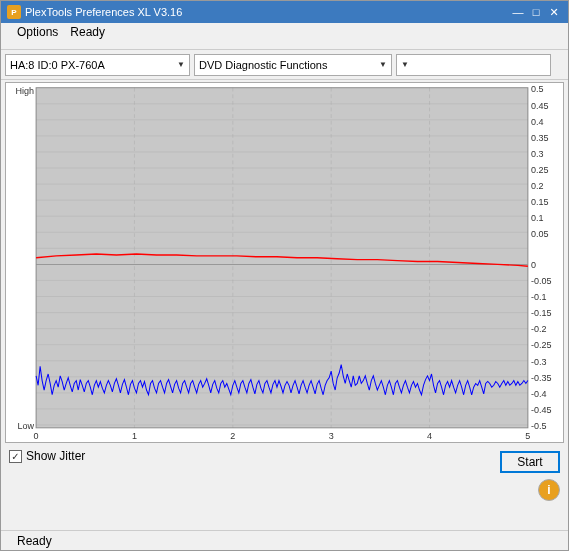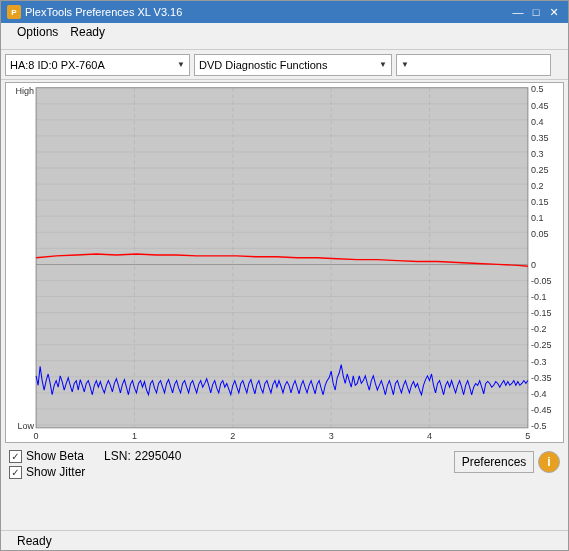--- a/index.html
+++ b/index.html
@@ -340,32 +340,26 @@
           <text x="520" y="377">5</text>
         </g>
       </svg>
     </div>
   </div>
 
   <div class="bottom-panel">
     <div class="bottom-left">
       <div class="checkbox-row">
         <div class="checkbox checked"></div>
-        <span class="checkbox-label">Show Beta</span>
-        <span style="margin-left:16px">LSN:</span>
-        <span>2295040</span>
-      </div>
-      <div class="checkbox-row">
-        <div class="checkbox checked"></div>
         <span class="checkbox-label">Show Jitter</span>
       </div>
     </div>
     <div class="bottom-right">
+      <button class="start-btn">Start</button>
       <div class="pref-row">
-        <button class="pref-btn">Preferences</button>
         <button class="info-btn">i</button>
       </div>
     </div>
   </div>
 
   <div class="status-bar">
     <span>Ready</span>
   </div>
 </div>
 

